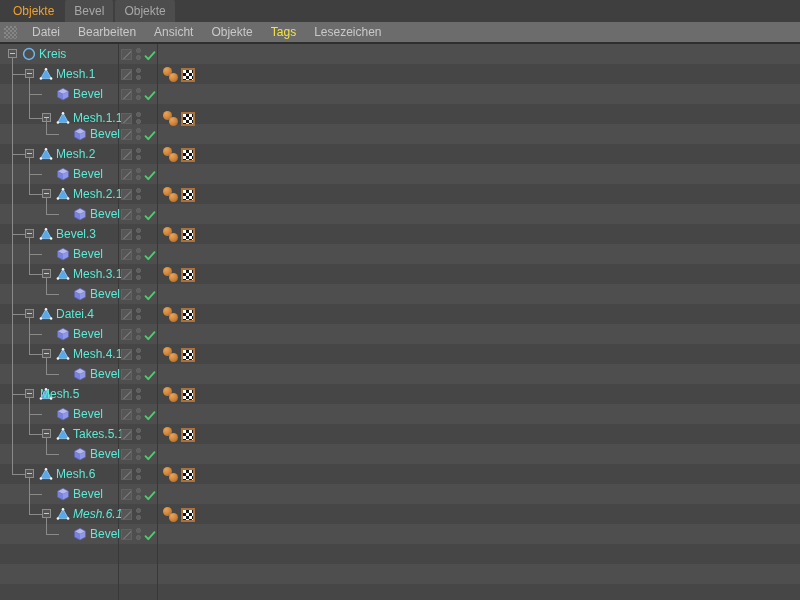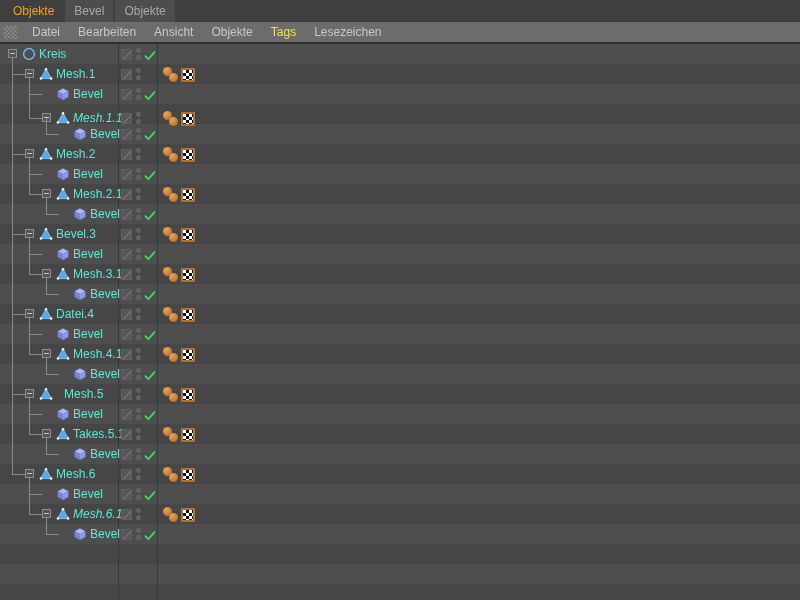--- a/index.html
+++ b/index.html
@@ -323,21 +323,21 @@
         <div class="label obj" style="left:73px;">Bevel</div>
         <div class="slashbox"></div>
         <div class="dots">
           <div class="dot top"></div>
           <div class="dot bot"></div>
         </div>
         <div class="check"><svg width="12" height="12" viewBox="0 0 12 12">
             <path d="M1.5 6.2 L4.3 9.2 L10.5 2.2" fill="none" stroke="#46d46a" stroke-width="1.8" stroke-linecap="round" stroke-linejoin="round"></path>
           </svg></div>
       </div>
-      <div class="row" style="top: 64px; font-style: italic;">
+      <div class="row" style="top: 64px;">
         <div class="tline v" style="left:29px;top:-26px;height:36px;"></div>
         <div class="tline h" style="left:29px;top:10px;width:13px;"></div>
         <div class="tline v" style="left:12px;top:0;height:20px;"></div>
         <div class="expander" style="left:42px;"></div>
         <div class="oicon" style="left:56px;"><svg width="14" height="14" viewBox="0 0 14 14">
             <path d="M7 2 L12.4 11.6 L1.6 11.6 Z" fill="#5aa8e8" stroke="#8ecbf5" stroke-width="0.8"></path>
             <circle cx="7" cy="2.3" r="1.25" fill="#f2f7fb"></circle>
             <circle cx="12.1" cy="11.4" r="1.25" fill="#f2f7fb"></circle>
             <circle cx="1.9" cy="11.4" r="1.25" fill="#f2f7fb"></circle>
           </svg></div>
@@ -652,21 +652,21 @@
         <div class="tline v" style="left:12px;top:-326px;height:336px;"></div>
         <div class="tline h" style="left:12px;top:10px;width:13px;"></div>
         <div class="tline v" style="left:12px;top:0;height:20px;"></div>
         <div class="expander" style="left:25px;"></div>
         <div class="oicon" style="left:39px;"><svg width="14" height="14" viewBox="0 0 14 14">
             <path d="M7 2 L12.4 11.6 L1.6 11.6 Z" fill="#5aa8e8" stroke="#8ecbf5" stroke-width="0.8"></path>
             <circle cx="7" cy="2.3" r="1.25" fill="#f2f7fb"></circle>
             <circle cx="12.1" cy="11.4" r="1.25" fill="#f2f7fb"></circle>
             <circle cx="1.9" cy="11.4" r="1.25" fill="#f2f7fb"></circle>
           </svg></div>
-        <div class="label obj" style="left:64px;">Mesh.5</div>
+        <div class="label obj" style="left:40px;">Mesh.5</div>
         <div class="slashbox"></div>
         <div class="dots">
           <div class="dot top"></div>
           <div class="dot bot"></div>
         </div>
         <div class="tags">
           <div class="mat m1"></div>
           <div class="mat m2"></div>
           <div class="texicon">
             <div class="chk"></div>

